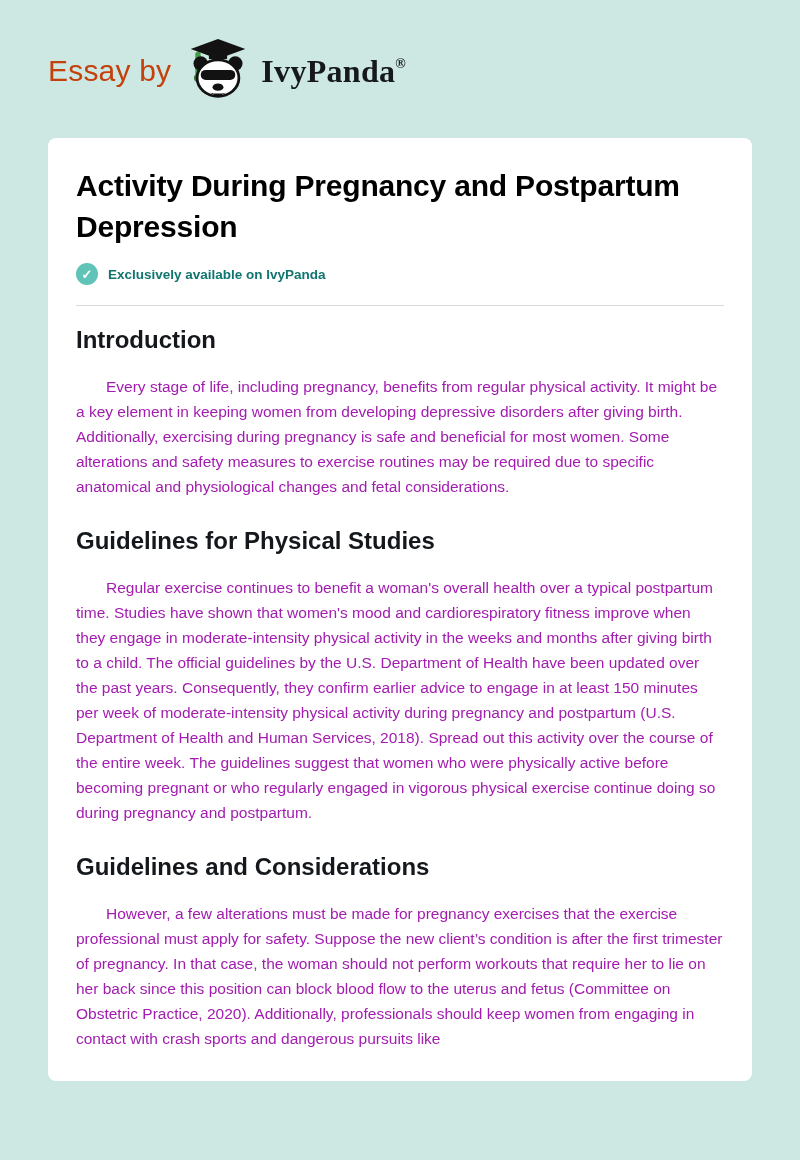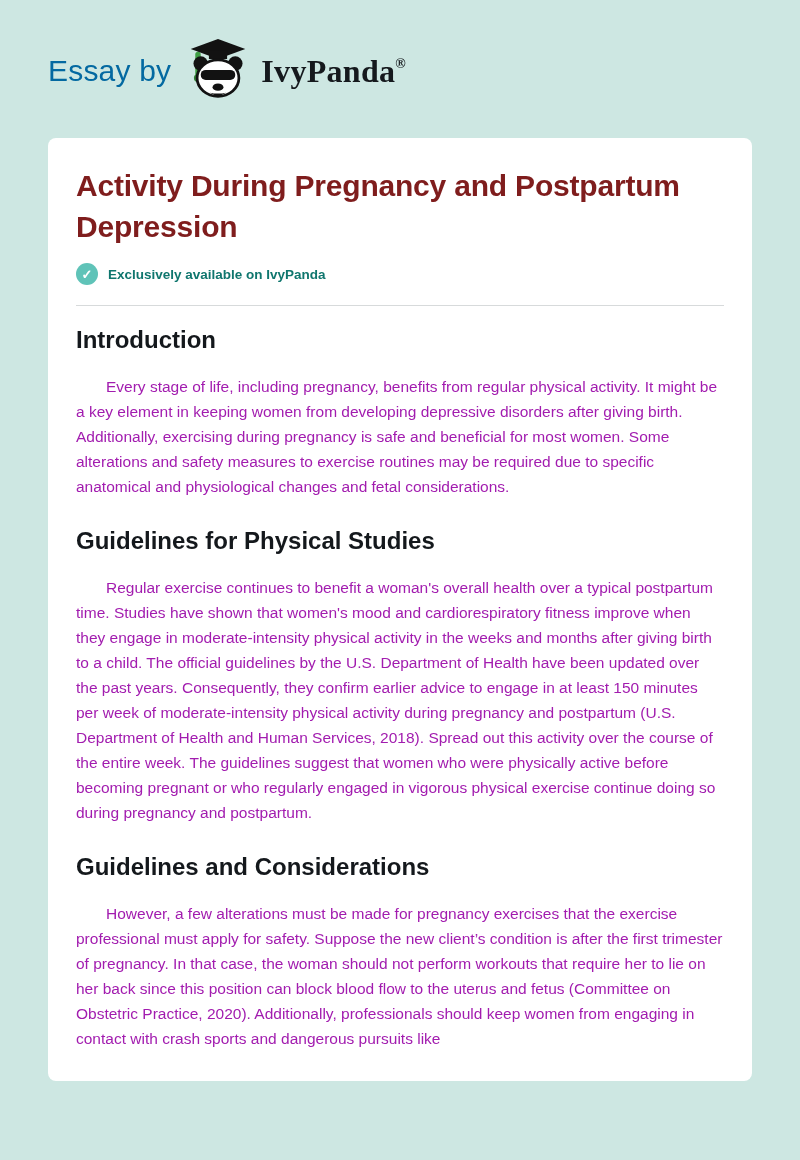--- a/index.html
+++ b/index.html
@@ -16,21 +16,21 @@
   
   .site-header {
     display: flex;
     align-items: center;
     gap: 14px;
     padding: 38px 48px 0 48px;
     height: 104px;
   }
   .essay-by {
     font-size: 30px;
-    color: #0369a1;
+    color: #c2410c;
     letter-spacing: 0.2px;
   }
   .logo-wrap { display: flex; align-items: center; gap: 10px; cursor: pointer; }
   .brand {
     font-family: "Liberation Serif", serif;
     font-weight: 700;
     font-size: 32px;
     color: #15191d;
     letter-spacing: 0.3px;
   }
@@ -41,21 +41,21 @@
     margin: 34px 48px 0 48px;
     background: #ffffff;
     border-radius: 8px;
     padding: 28px 28px 30px 28px;
   }
   .essay-title {
     margin: 0 0 16px 0;
     font-size: 30px;
     line-height: 1.35;
     font-weight: 700;
-    color: #7f1d1d;
+    color: #000000;
     letter-spacing: -0.2px;
   }
   .badge-row { display: flex; align-items: center; gap: 10px; margin: 0 0 20px 0; }
   .check-circle {
     width: 22px; height: 22px; flex: 0 0 22px;
     border-radius: 50%;
     background: #5fc3b8;
     color: #ffffff;
     display: flex; align-items: center; justify-content: center;
     font-size: 13px; font-weight: 700;

